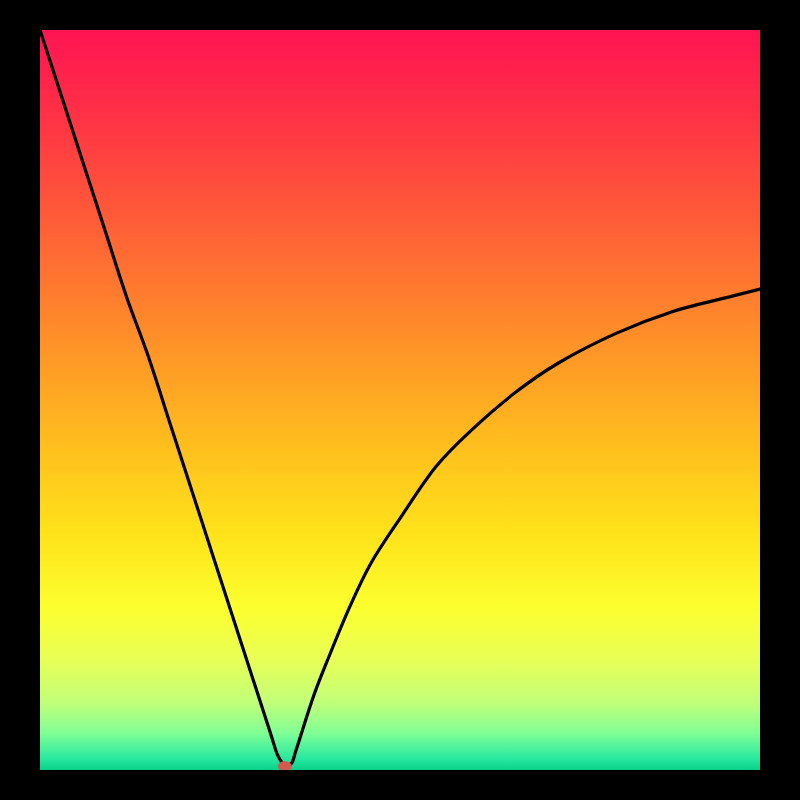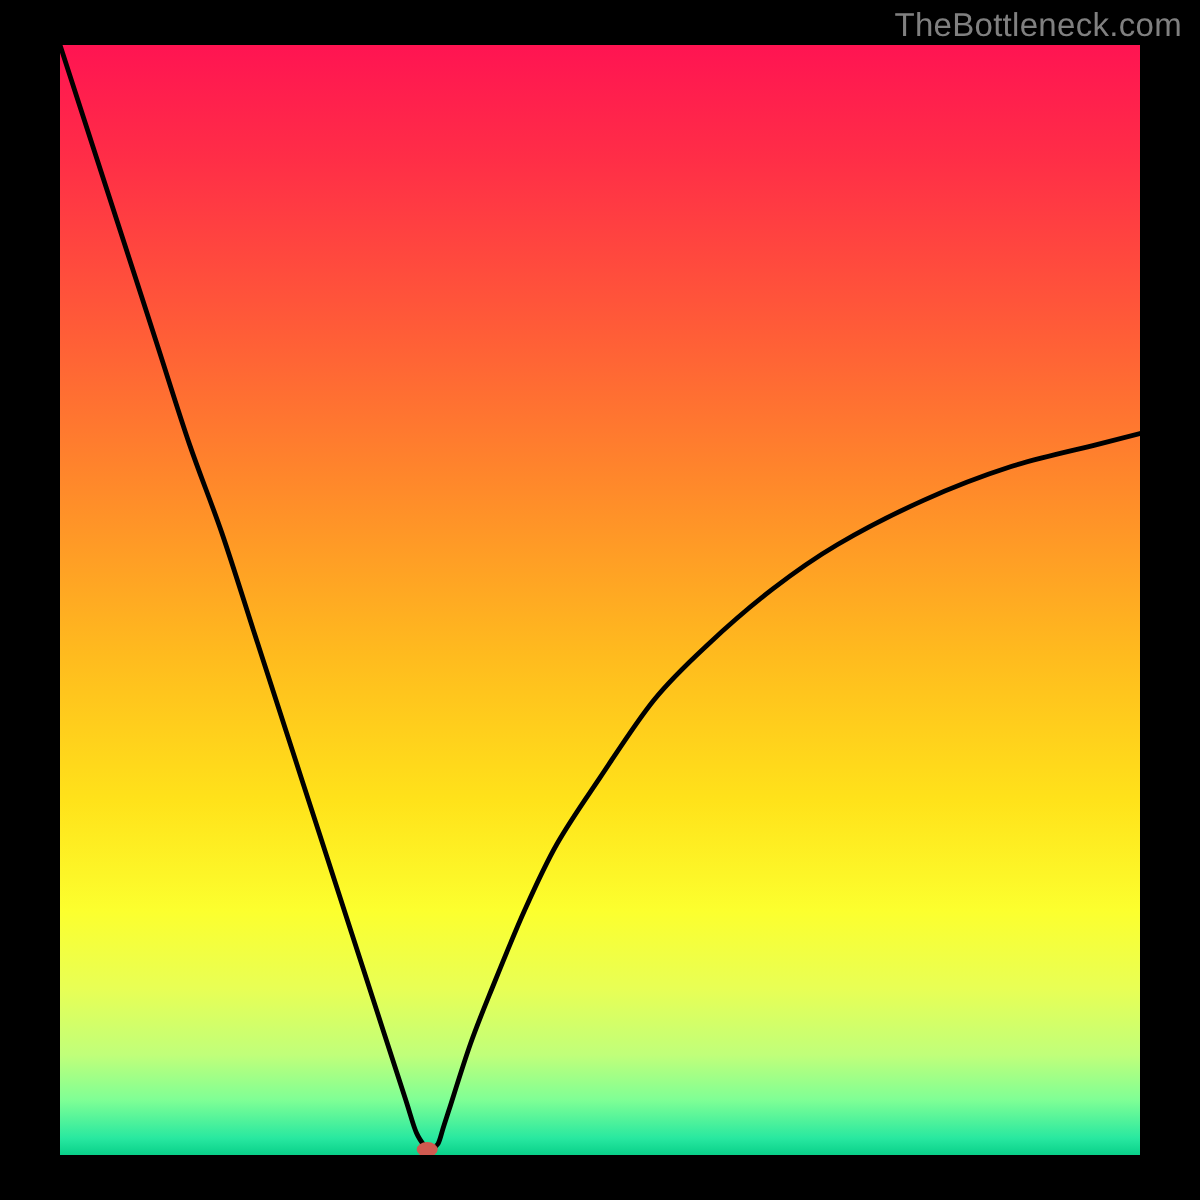--- a/index.html
+++ b/index.html
@@ -35,21 +35,20 @@
     z-index: 1;
   }
   svg {
     display: block;
   }
 </style>
 </head>
 <body>
 
 <div class="container">
-  <div class="watermark">TheBottleneck.com</div>
 
   <svg class="plot-area" viewBox="0 0 720 740" preserveAspectRatio="none">
     <defs>
       <linearGradient id="bg-grad" x1="0" y1="0" x2="0" y2="1">
           <stop offset="0.00%" stop-color="#ff1452"></stop>
           <stop offset="10.00%" stop-color="#ff2d47"></stop>
           <stop offset="25.00%" stop-color="#ff5a38"></stop>
           <stop offset="40.00%" stop-color="#ff8a2a"></stop>
           <stop offset="55.00%" stop-color="#ffbb1e"></stop>
           <stop offset="68.00%" stop-color="#ffe21a"></stop>

